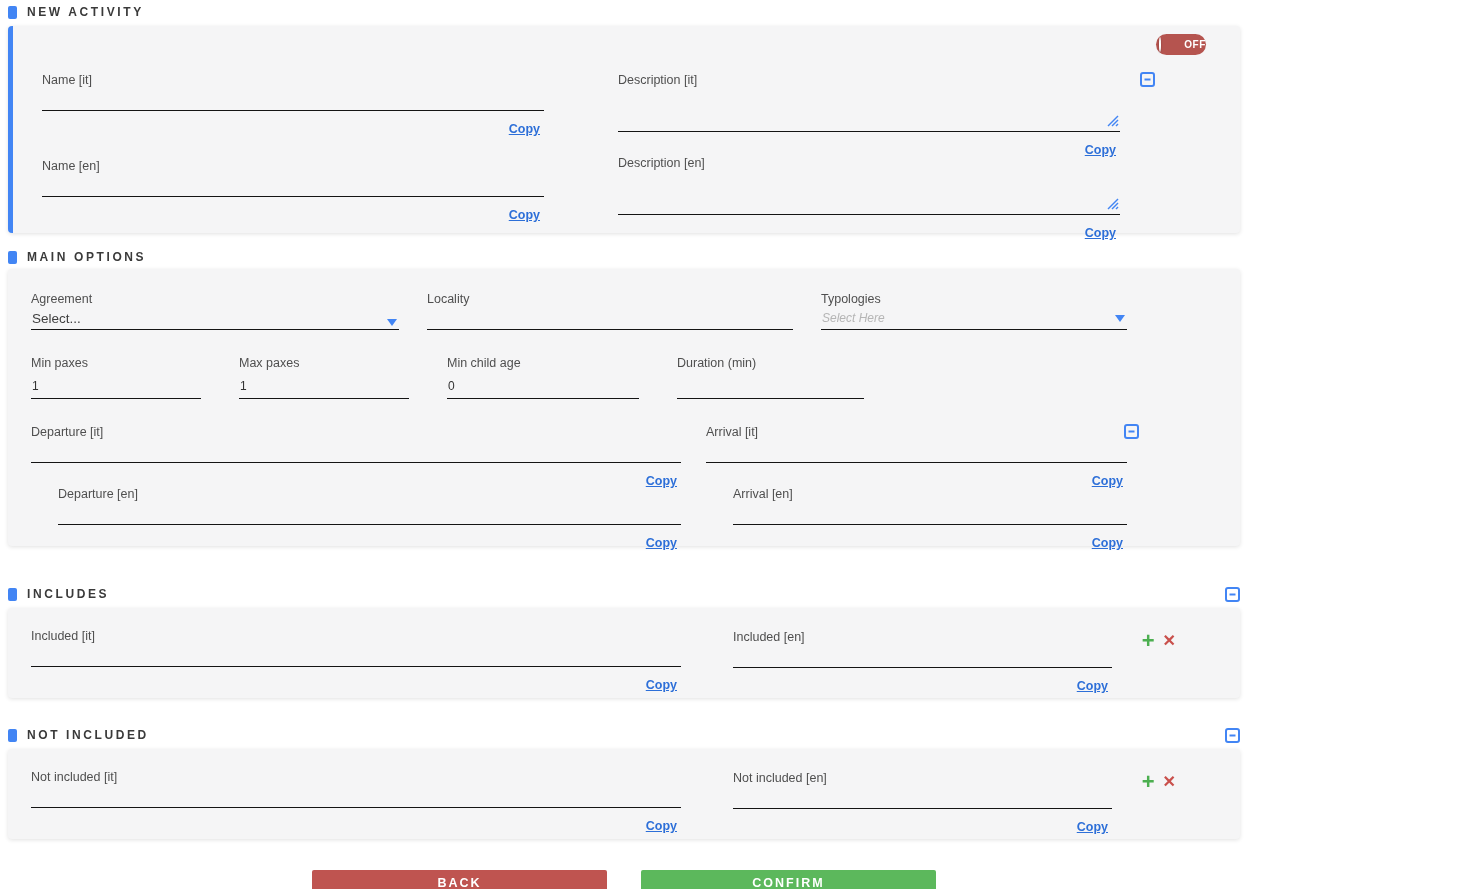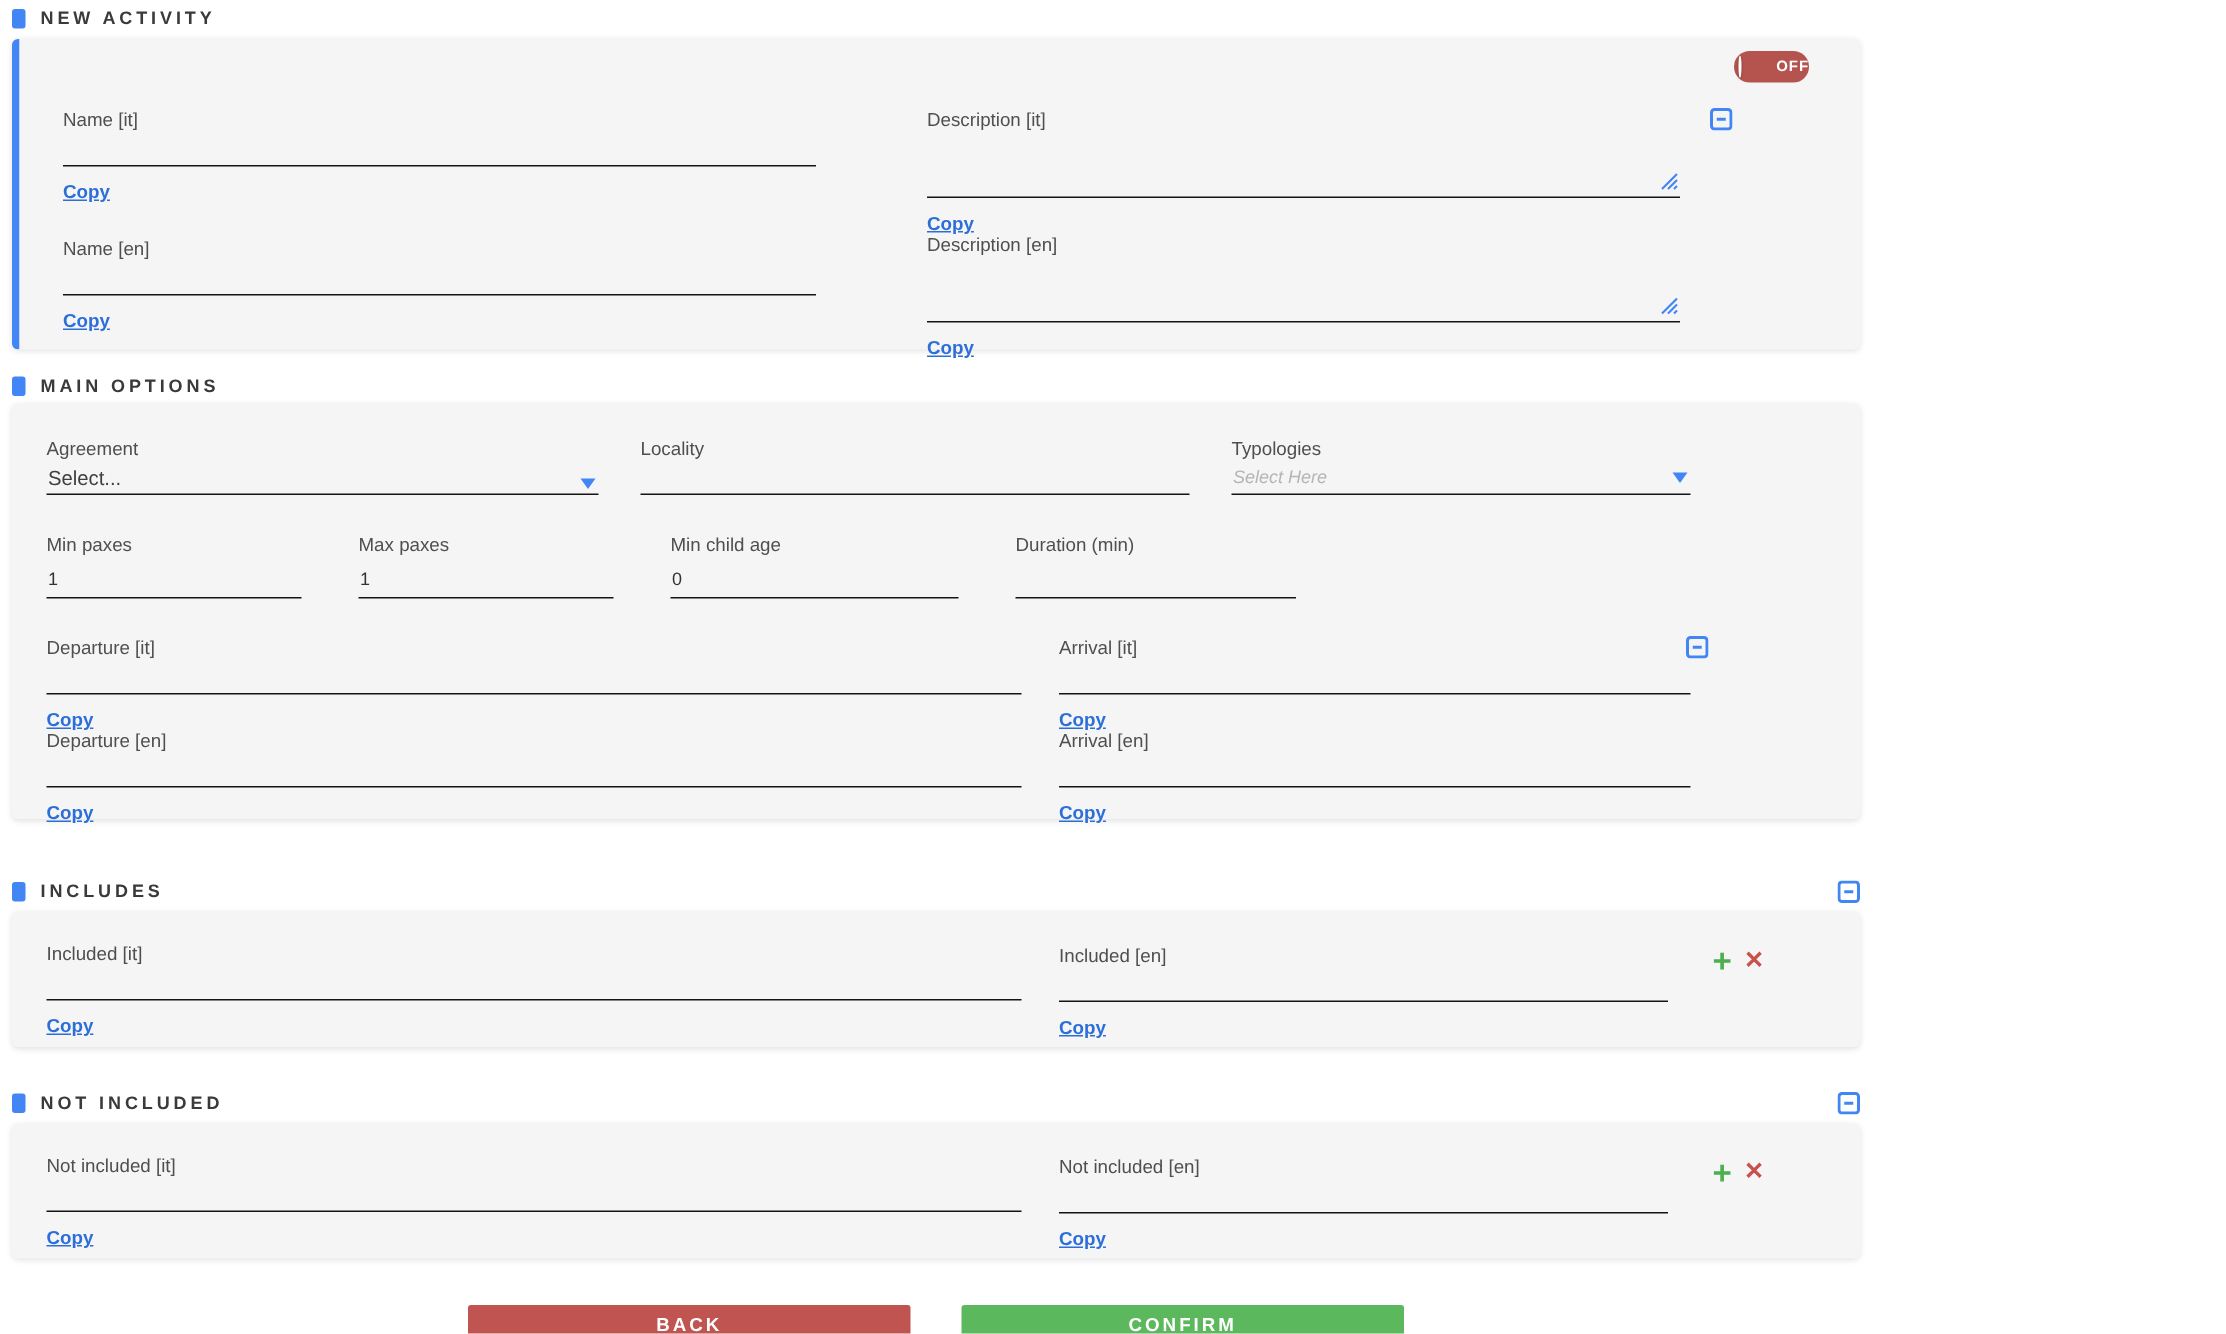--- a/index.html
+++ b/index.html
@@ -41,21 +41,21 @@
   .line-area {
     display:block; width:100%; background:transparent; border:none;
     border-bottom:1.6px solid #141414; border-radius:0; resize:none;
     height:40px; margin-top:4px; font-family:"Liberation Sans",sans-serif;
     font-size:13.5px; color:#333; outline:none; padding:0 14px 0 1px;
   }
   .area-wrap { position:relative; }
   .grip {
     position:absolute; right:1px; bottom:5px; line-height:0;
   }
-  .copy-row { padding-right:4px; margin-top:8px; height:15px; }
+  .copy-row { text-align:right; padding-right:4px; margin-top:8px; height:15px; }
   .copy-link {
     font-size:12.5px; font-weight:700; color:#2d6fd8;
     text-decoration:underline; cursor:pointer;
   }
 
   
   .collapse-icon { line-height:0; display:inline-block; cursor:pointer; }
 
   
   .dd-arrow {
@@ -102,21 +102,21 @@
   }
   .select-value { font-size:13.5px; color:#3f3f3f; }
   .placeholder-input::placeholder { font-style:italic; color:#b5b5b5; opacity:1; }
   .row-numbers {
     display:grid; grid-template-columns:170px 170px 192px 187px;
     column-gap:38px; margin-top:26px;
   }
   .dep-arr-block { position:relative; margin-top:26px; }
   .dep-arr-block .collapse-icon { position:absolute; top:-1px; right:-12px; }
   .cols-dep { display:grid; grid-template-columns:650px 1fr; column-gap:25px; }
-  .cols-dep .field + .field { margin-top:1px; }
+  .cols-dep .field + .field { margin-top:1px;margin-left:27px; }
 
   
   .card-list { margin-top:7px; height:90px; padding:21px 128px 0 23px; }
   .card-list .row-icons {
     position:absolute; top:24px; right:64px; display:flex; align-items:center;
     gap:8px;
   }
   .plus-icon {
     color:#4caf50; font-size:22px; font-weight:600; line-height:18px;
     cursor:pointer;

